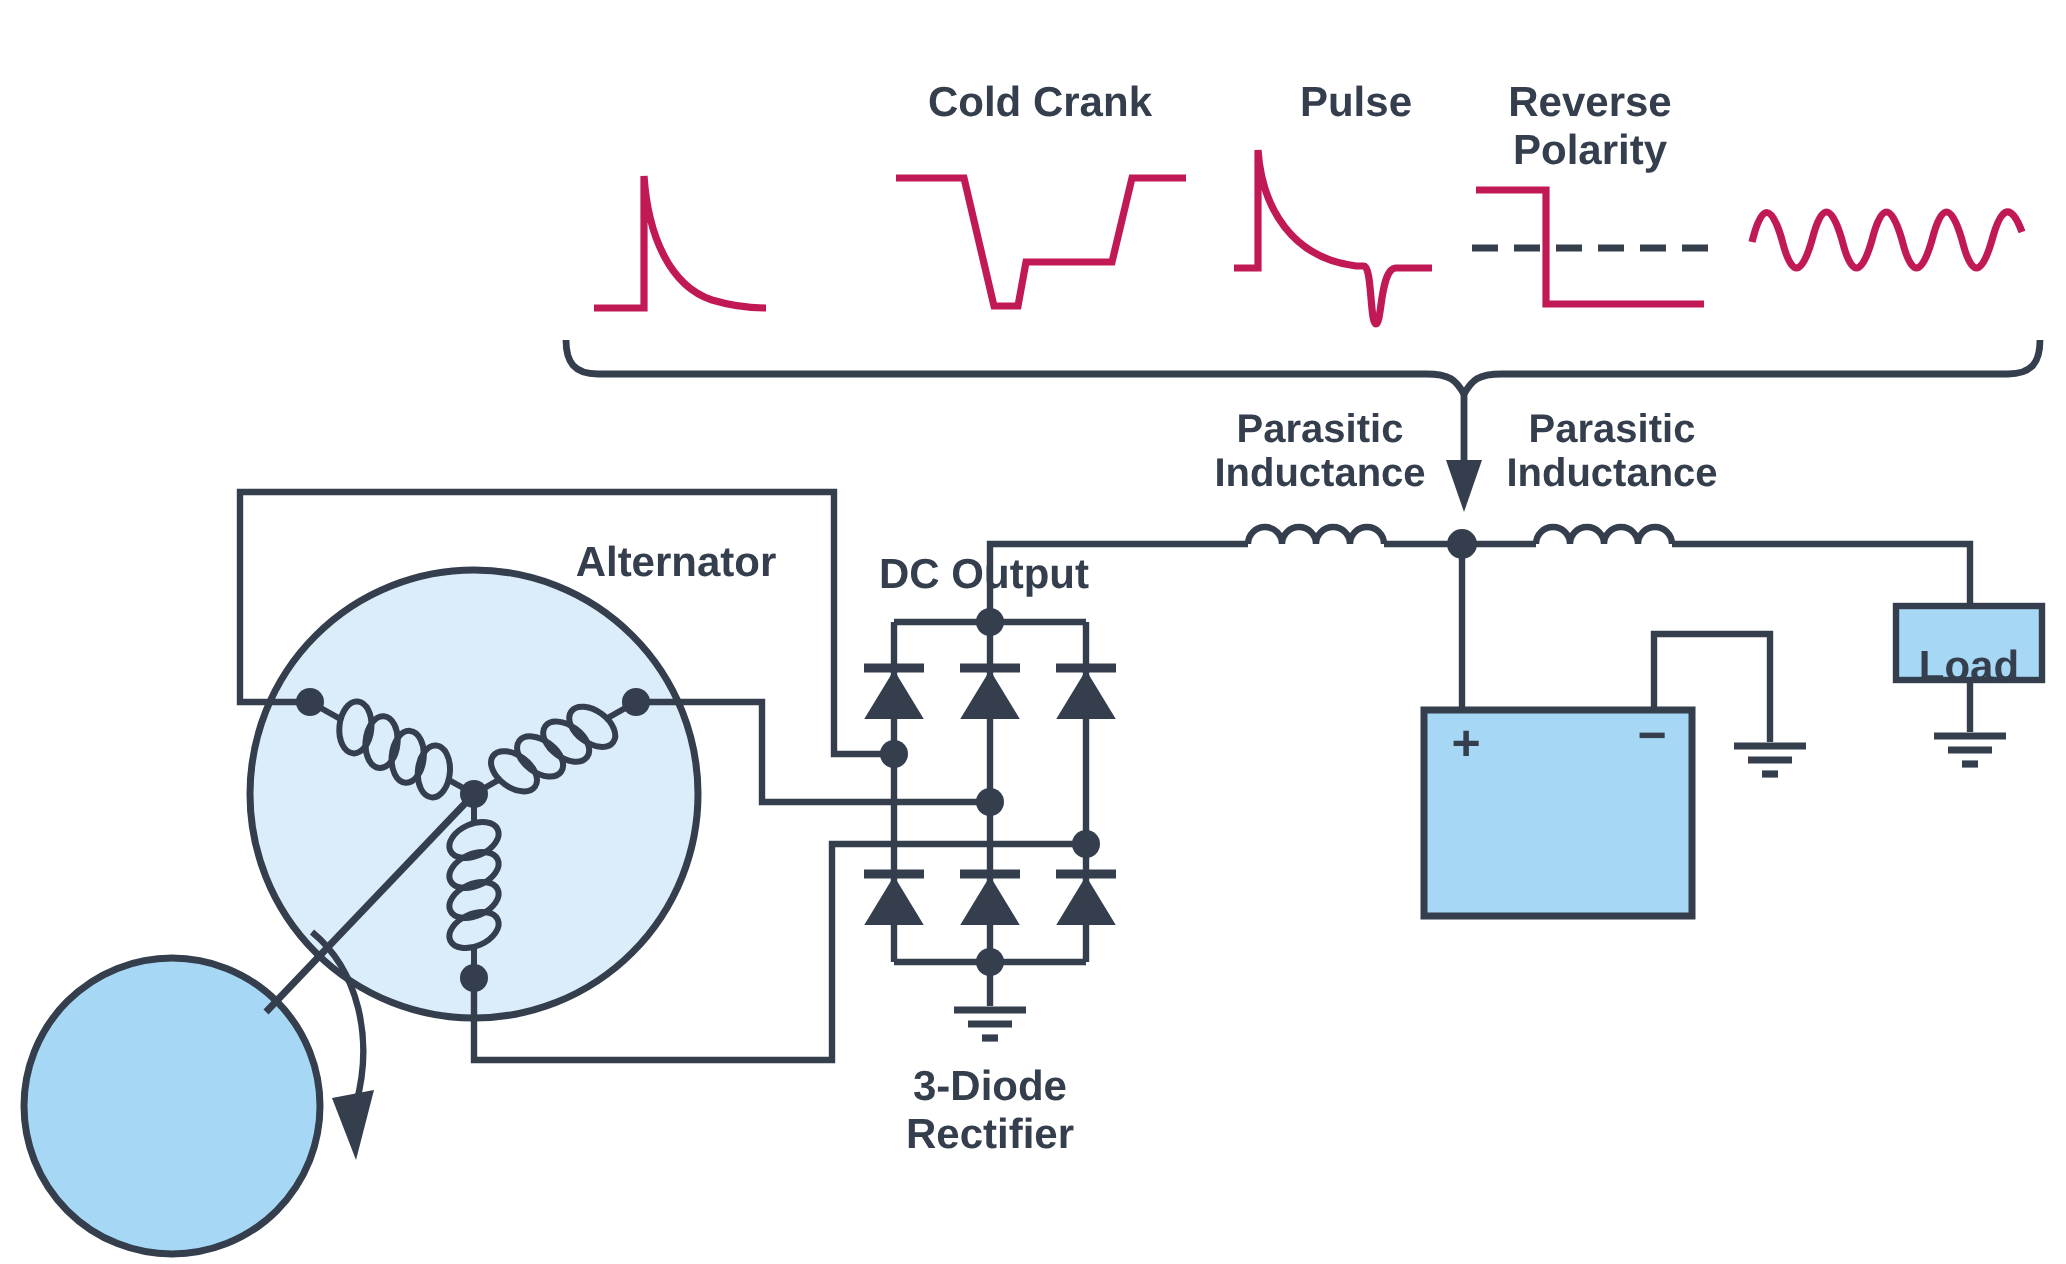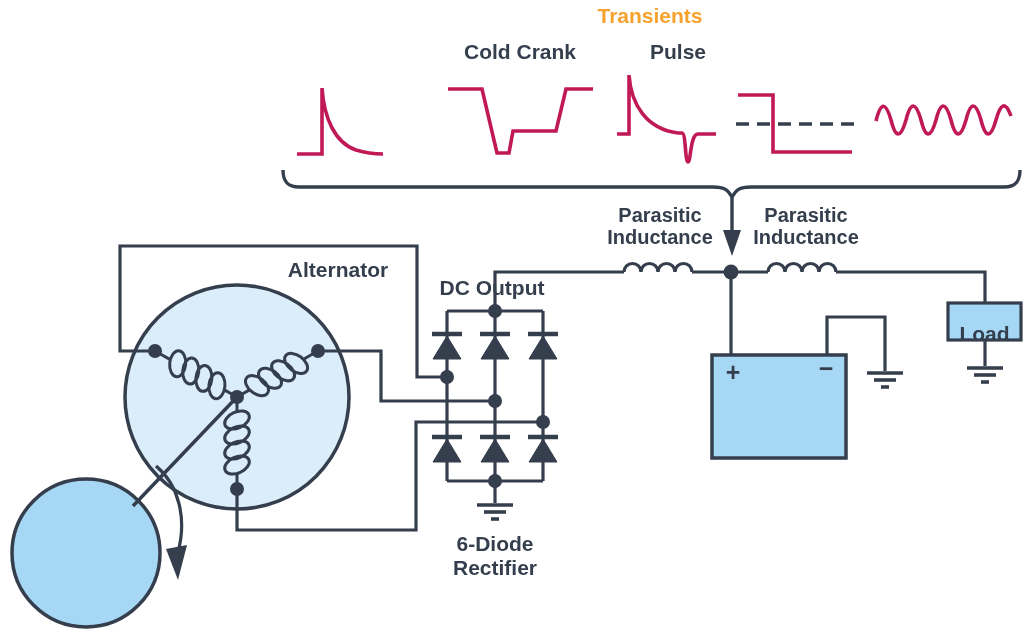--- a/index.html
+++ b/index.html
@@ -145,27 +145,27 @@
       <circle cx="237" cy="397" r="7"></circle>
       <circle cx="447" cy="377" r="7"></circle>
       <circle cx="495" cy="401" r="7"></circle>
       <circle cx="543" cy="422" r="7"></circle>
       <circle cx="495" cy="311" r="7"></circle>
       <circle cx="495" cy="481" r="7"></circle>
       <circle cx="731" cy="272" r="7.5"></circle>
     </g>
   </svg>
 
-  <div class="lbl orange" style="left:570px;top:4px;width:160px;">Transients</div>
 
   <div class="lbl" style="left:450px;top:40px;width:140px;">Cold Crank</div>
   <div class="lbl" style="left:606px;top:40px;width:100px;text-align:right;">Pulse</div>
+  <div class="lbl" style="left:747px;top:40px;width:96px;">Reverse Polarity</div>
 
-  <div class="lbl" style="left:268px;top:258px;width:140px;">Alternator</div>
+  <div class="lbl" style="left:268px;top:270px;width:140px;">Alternator</div>
   <div class="lbl" style="left:422px;top:241px;width:140px;margin-top:35px;">DC Output</div>
   <div class="lbl" style="left:602px;top:204px;width:116px;font-size:20px;">Parasitic Inductance</div>
   <div class="lbl" style="left:748px;top:204px;width:116px;font-size:20px;">Parasitic Inductance</div>
-  <div class="lbl" style="left:445px;top:532px;width:100px;">6-Diode Rectifier</div>
+  <div class="lbl" style="left:445px;top:532px;width:100px;">3-Diode Rectifier</div>
 
   <div class="lbl sign" style="left:720px;top:360px;width:26px;">+</div>
   <div class="lbl sign" style="left:813px;top:356px;width:26px;">−</div>
   <div class="lbl" style="left:948px;top:310px;width:73px;margin-top:12px;">Load</div>
 </div>
 
 </body></html>

